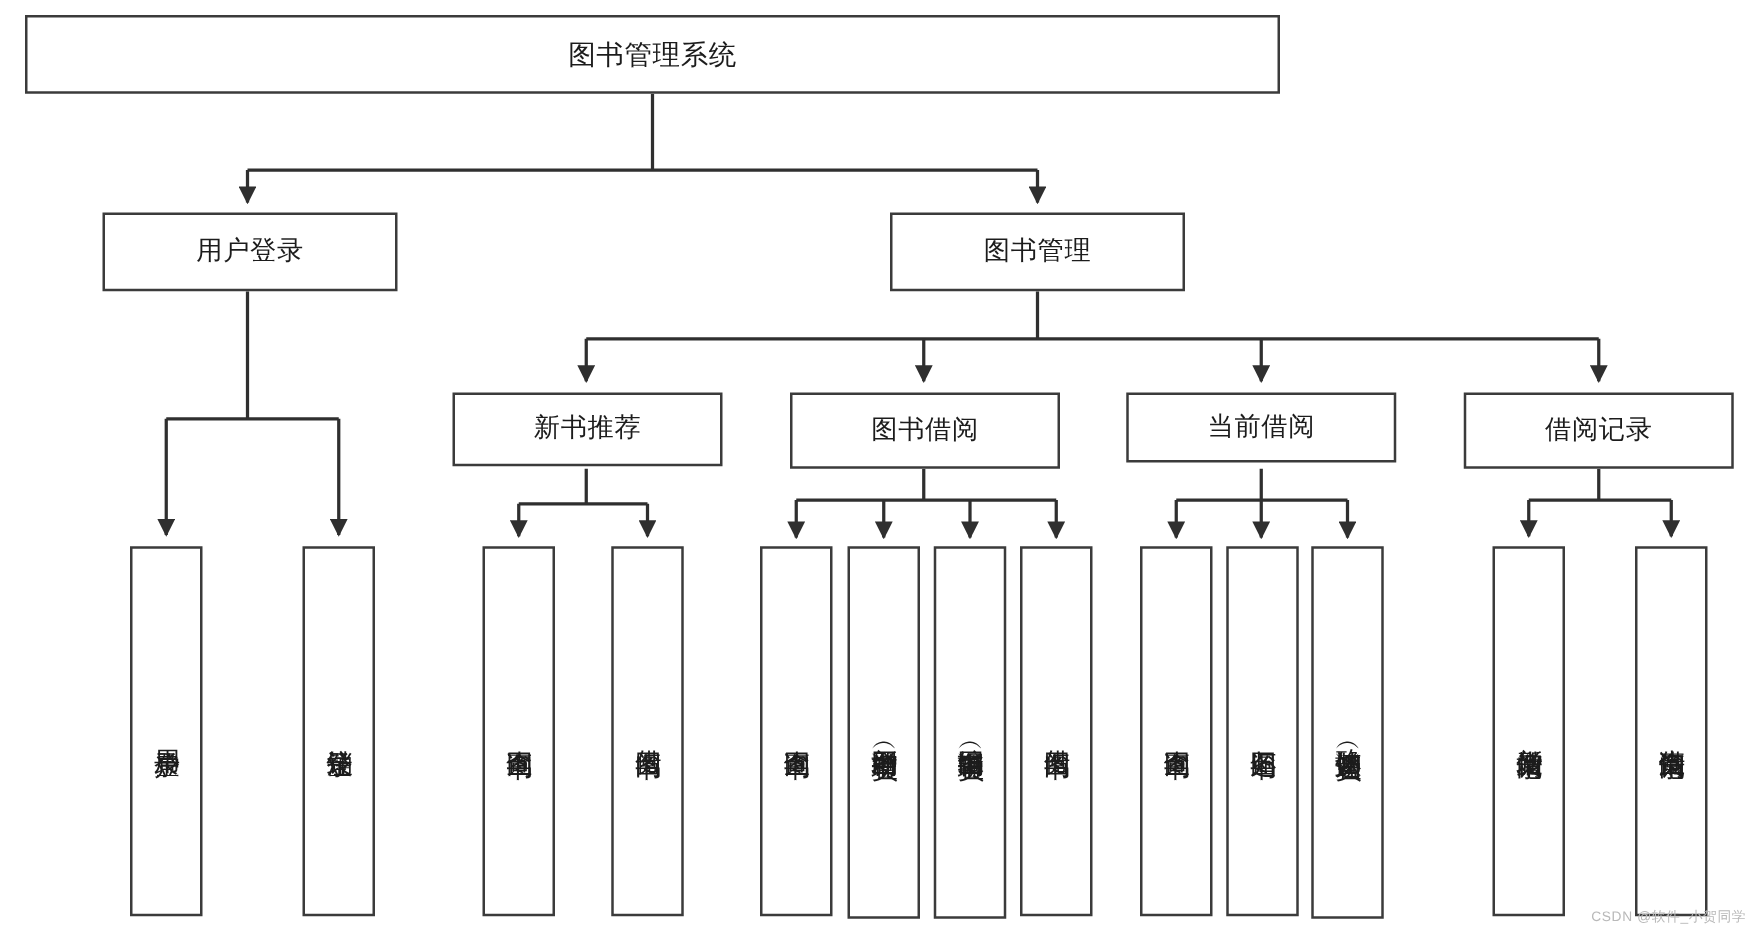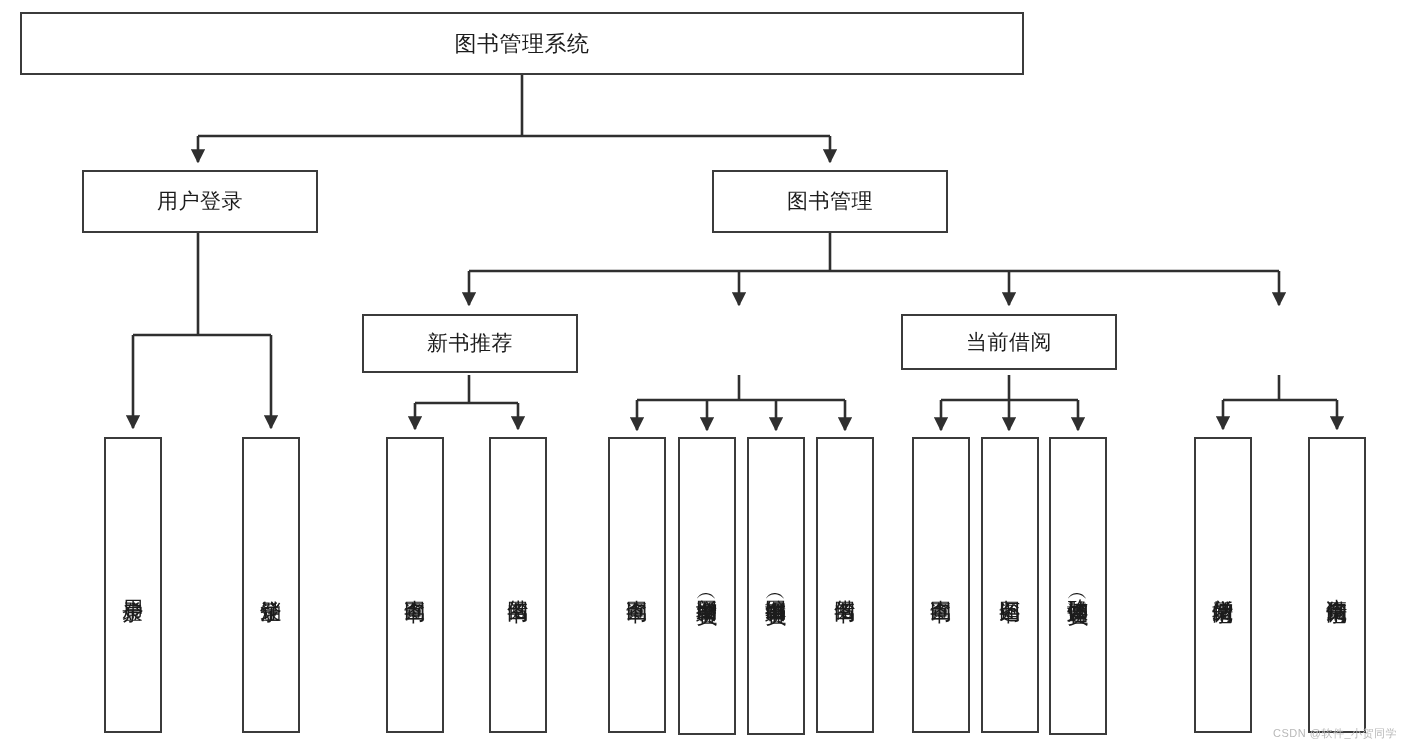--- a/index.html
+++ b/index.html
@@ -132,23 +132,29 @@
   <div class="node horiz" style="left:82px; top:170px; width:236px; height:63px;">
     <span class="label">用户登录</span>
   </div>
   <div class="node horiz" style="left:712px; top:170px; width:236px; height:63px;">
     <span class="label">图书管理</span>
   </div>
 
   <div class="node horiz" style="left:362px; top:314px; width:216px; height:59px;">
     <span class="label">新书推荐</span>
   </div>
+  <div class="node horiz" style="left:632px; top:314px; width:216px; height:61px;">
+    <span class="label">图书借阅</span>
+  </div>
   <div class="node horiz" style="left:901px; top:314px; width:216px; height:56px;">
     <span class="label">当前借阅</span>
   </div>
+  <div class="node horiz" style="left:1171px; top:314px; width:216px; height:61px;">
+    <span class="label">借阅记录</span>
+  </div>
 
   <div class="node vert" style="left:104px; top:437px; width:58px; height:296px;">
     <span class="label">用户登录</span>
   </div>
   <div class="node vert" style="left:242px; top:437px; width:58px; height:296px;">
     <span class="label">注销登录</span>
   </div>
 
   <div class="node vert" style="left:386px; top:437px; width:58px; height:296px;">
     <span class="label">查询图书</span>

